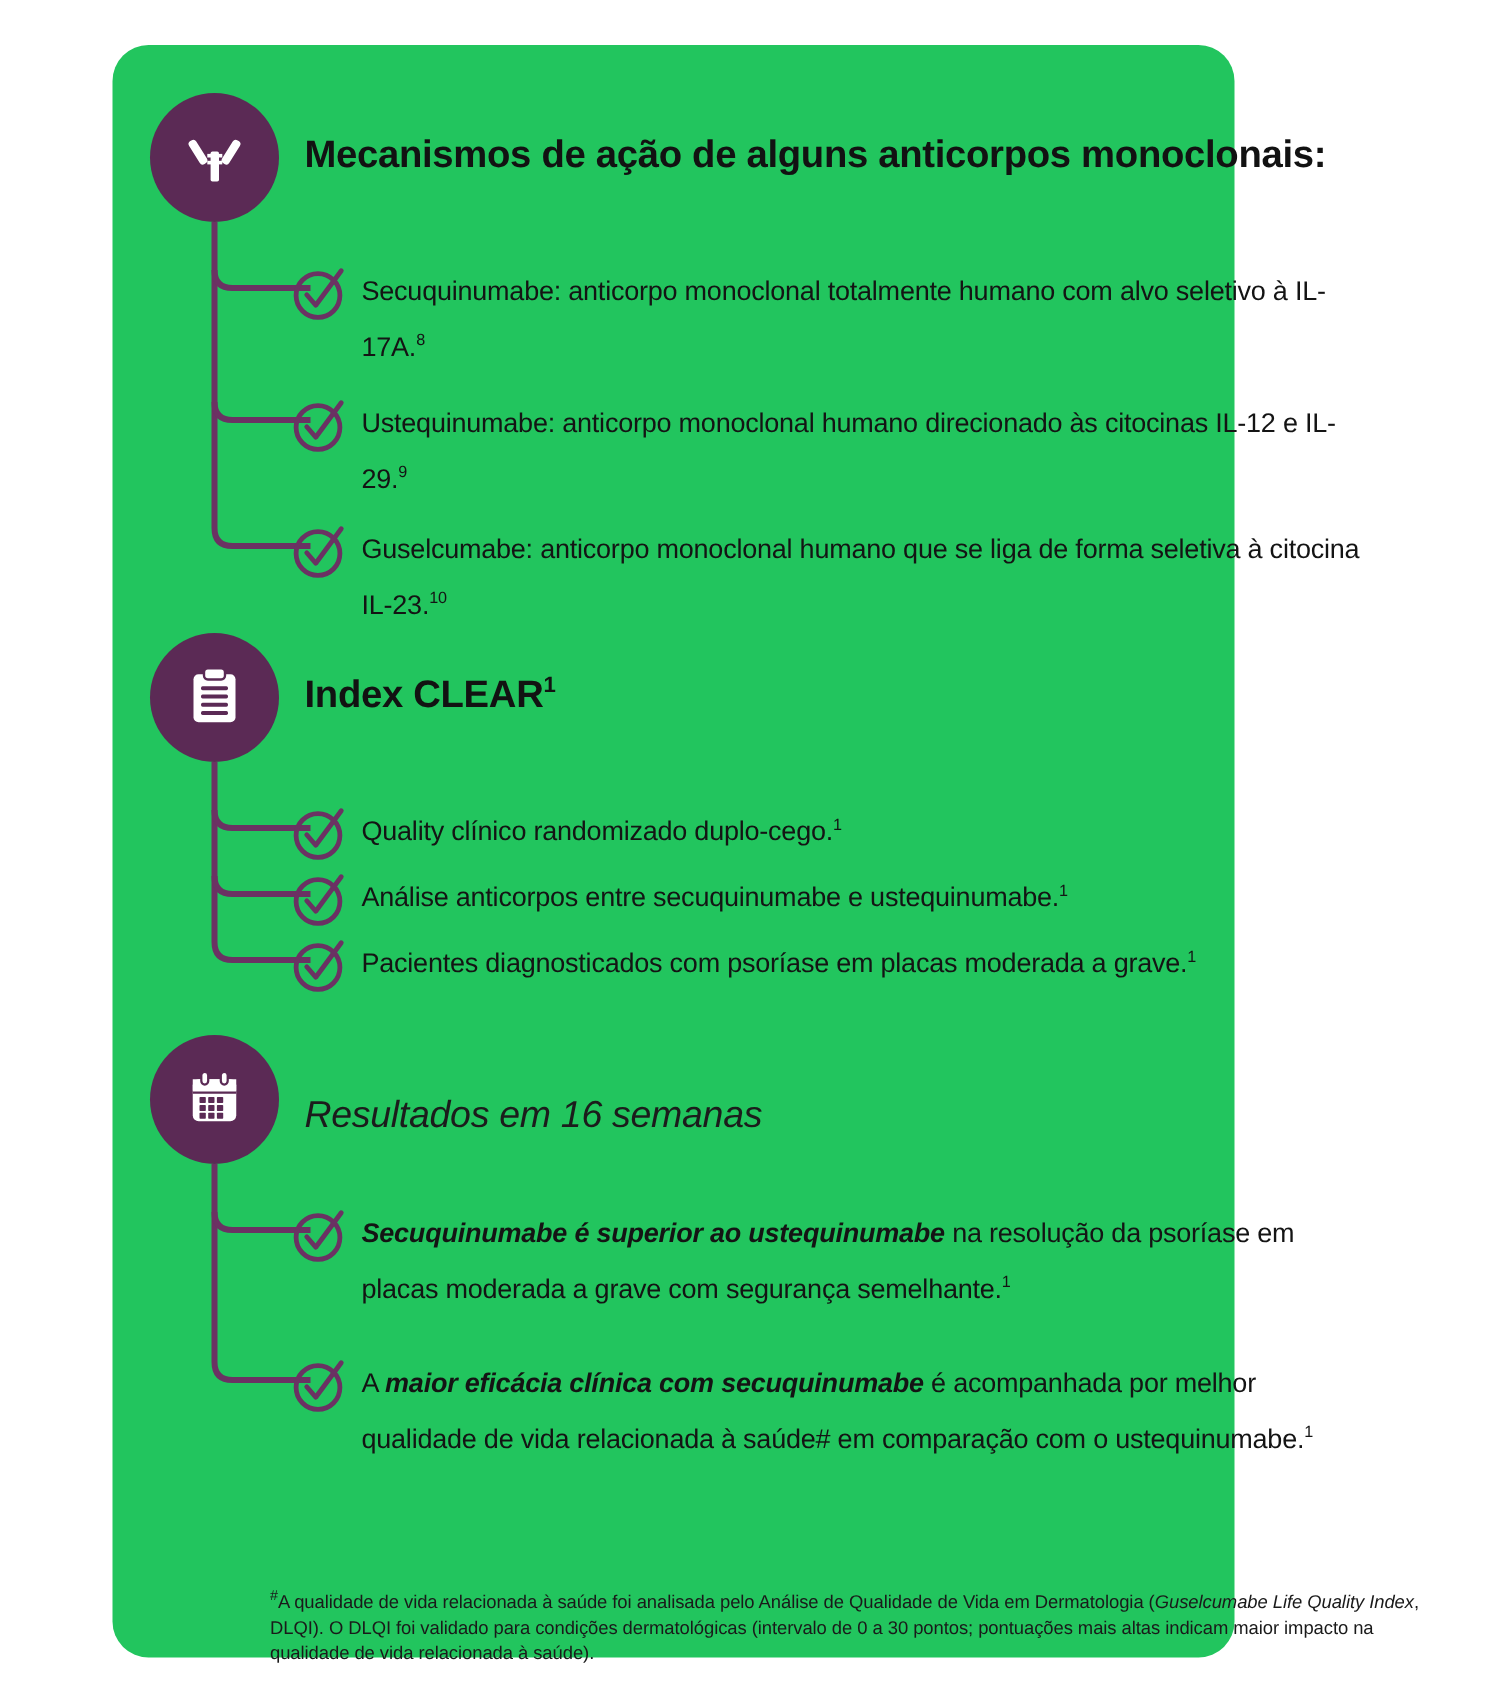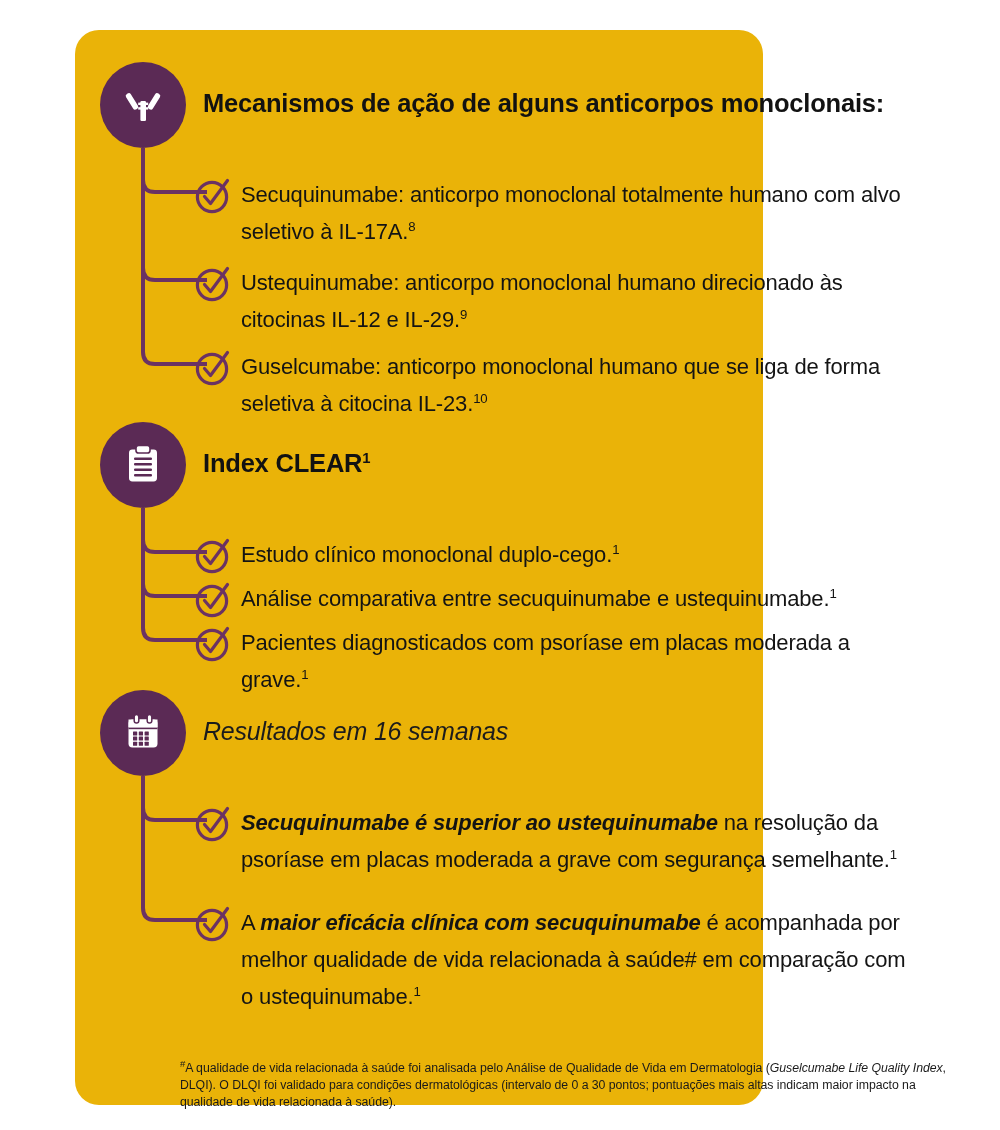--- a/index.html
+++ b/index.html
@@ -19,23 +19,23 @@
     width: 1000px;
     height: 1130px;
     background: #ffffff;
     overflow: hidden;
   }
 
   .card {
     position: absolute;
     left: 75px;
     top: 30px;
-    width: 688px;
+    width: 748px;
     height: 1075px;
-    background: #eab308;
+    background: #22c55e;
     border-radius: 24px;
   }
 
   
   .section {
     position: absolute;
     left: 0;
     width: 850px;
   }
   #section-antibody { top: 32px; }
@@ -68,20 +68,21 @@
     font-weight: bold;
     color: #121212;
     letter-spacing: -0.2px;
     line-height: 1.2;
   }
   .section-heading.italic {
     font-weight: normal;
     font-style: italic;
     font-size: 25px;
     color: #1c1c1c;
+    margin-top: 12px;
   }
   .section-heading sup {
     font-size: 0.58em;
     vertical-align: super;
     line-height: 0;
     font-weight: bold;
   }
 
   
   .connectors {
@@ -110,21 +111,21 @@
     position: absolute;
     left: 0;
     top: 0;
     width: 40px;
     height: 40px;
   }
   .bullet-icon svg { display: block; }
   .bullet-text {
     display: block;
     margin-left: 48px;
-    font-size: 22px;
+    font-size: 18px;
     line-height: 37px;
     color: #141414;
     letter-spacing: -0.15px;
   }
   .bullet-text b { font-weight: bold; font-style: italic; }
   .bullet-text sup {
     font-size: 0.6em;
     vertical-align: super;
     line-height: 0;
   }
@@ -247,30 +248,30 @@
       </div>
 
       <div class="bullets">
         <div class="bullet" style="top:114px">
           <span class="bullet-icon">
             <svg width="40" height="40" viewBox="0 0 40 40">
               <circle cx="19" cy="21" r="14.6" fill="none" stroke="#6b3263" stroke-width="3.2"></circle>
               <path d="M 11.5 20.5 L 17.5 27.5 L 34.5 4.5" fill="none" stroke="#6b3263" stroke-width="3.2" stroke-linecap="round" stroke-linejoin="round"></path>
             </svg>
           </span>
-          <span class="bullet-text"><span>Estudo clínico monoclonal duplo-cego.</span><sup>1</sup></span>
+          <span class="bullet-text"><span>Quality clínico randomizado duplo-cego.</span><sup>1</sup></span>
         </div>
         <div class="bullet" style="top:158px">
           <span class="bullet-icon">
             <svg width="40" height="40" viewBox="0 0 40 40">
               <circle cx="19" cy="21" r="14.6" fill="none" stroke="#6b3263" stroke-width="3.2"></circle>
               <path d="M 11.5 20.5 L 17.5 27.5 L 34.5 4.5" fill="none" stroke="#6b3263" stroke-width="3.2" stroke-linecap="round" stroke-linejoin="round"></path>
             </svg>
           </span>
-          <span class="bullet-text"><span>Análise comparativa entre secuquinumabe e ustequinumabe.</span><sup>1</sup></span>
+          <span class="bullet-text"><span>Análise anticorpos entre secuquinumabe e ustequinumabe.</span><sup>1</sup></span>
         </div>
         <div class="bullet" style="top:202px">
           <span class="bullet-icon">
             <svg width="40" height="40" viewBox="0 0 40 40">
               <circle cx="19" cy="21" r="14.6" fill="none" stroke="#6b3263" stroke-width="3.2"></circle>
               <path d="M 11.5 20.5 L 17.5 27.5 L 34.5 4.5" fill="none" stroke="#6b3263" stroke-width="3.2" stroke-linecap="round" stroke-linejoin="round"></path>
             </svg>
           </span>
           <span class="bullet-text"><span>Pacientes diagnosticados com psoríase em placas moderada a grave.</span><sup>1</sup></span>
         </div>

